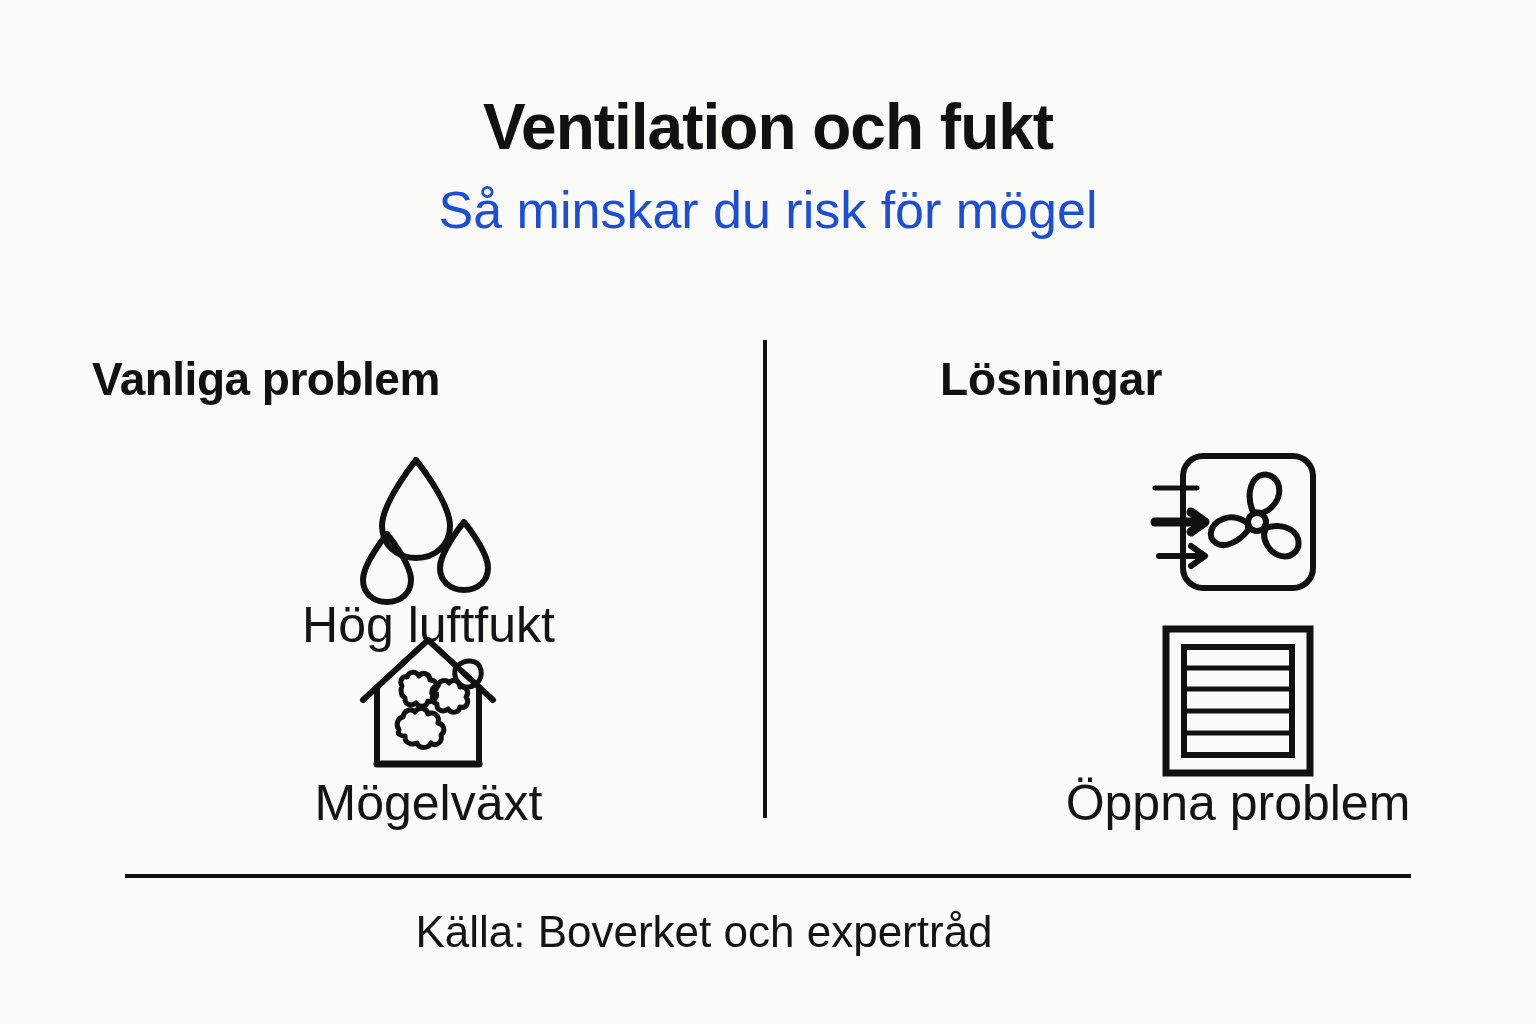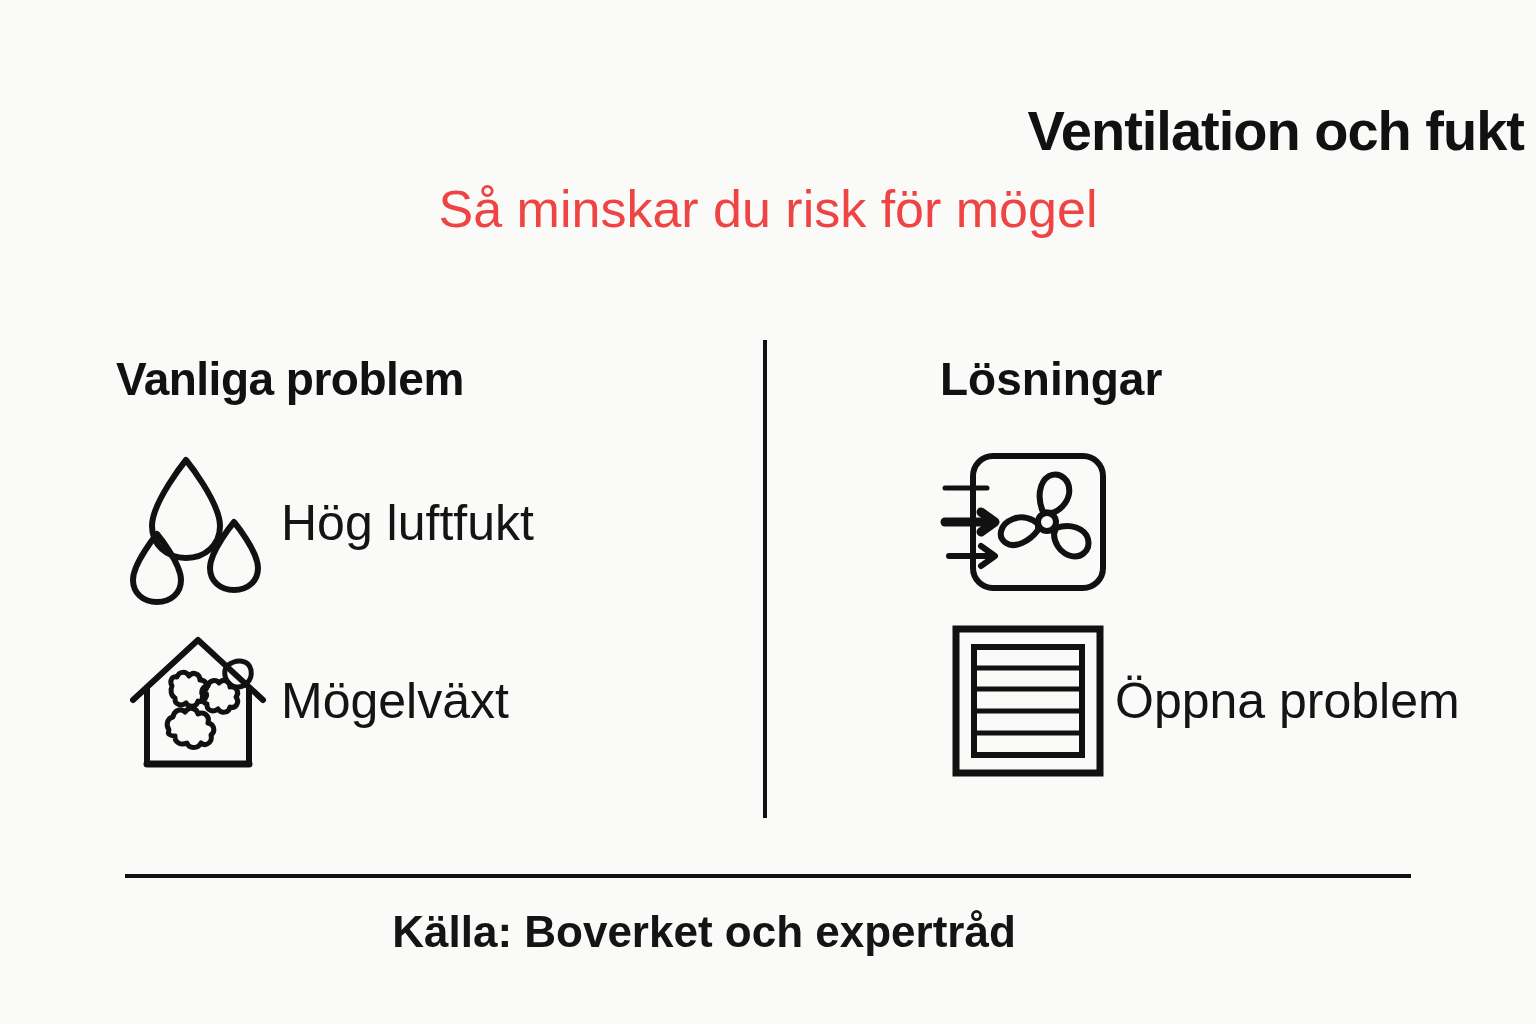--- a/index.html
+++ b/index.html
@@ -24,53 +24,52 @@
 
   
   .header {
     position: absolute;
     top: 90px;
     left: 0;
     width: 1536px;
     text-align: center;
   }
   .title {
-    font-size: 56px;
+    font-size: 64px;
     font-weight: 700;
     letter-spacing: -1px;
     line-height: 1.04;
-    margin: 12px;
+    margin: 4px;
     color: #111111;
-    text-align: right;
   }
   .subtitle {
     font-size: 52px;
     font-weight: 400;
     line-height: 1.2;
     margin: 18px 0 0 0;
-    color: #ef4444;
+    color: #1d4ed8;
   }
 
   
   .columns {
     position: absolute;
     top: 340px;
     left: 0;
     width: 1536px;
     height: 480px;
     display: flex;
     flex-direction: row;
   }
   .column {
     position: relative;
     box-sizing: border-box;
   }
   .column-left {
     width: 765px;
-    padding-left: 116px;
+    padding-left: 92px;
   }
   .column-right {
     width: 771px;
     padding-left: 175px;
   }
 
   .divider-vertical {
     position: absolute;
     left: 763px;
     top: 0;
@@ -88,21 +87,21 @@
     white-space: nowrap;
   }
   .col-head.bold { font-weight: 700; letter-spacing: -0.5px; }
   .col-head.regular { font-weight: 700; }
 
   .items {
     margin-top: 46px;
   }
   .item {
     display: flex;
-    flex-direction: row;
+    flex-direction: column;
     align-items: center;
     height: 150px;
   }
   .item + .item { margin-top: 28px; text-align: center; }
 
   .icon-slot {
     width: 165px;
     min-width: 165px;
     height: 150px;
     display: flex;
@@ -130,21 +129,21 @@
     height: 4px;
     background: #111111;
   }
   .source {
     position: absolute;
     top: 906px;
     left: 0;
     width: 1408px;
     text-align: center;
     font-size: 44px;
-    font-weight: 700;
+    font-weight: 400;
     color: #141414;
     line-height: 1.2;
   }
 </style>
 </head>
 <body>
 
 <div class="poster">
 
   <div class="header">

